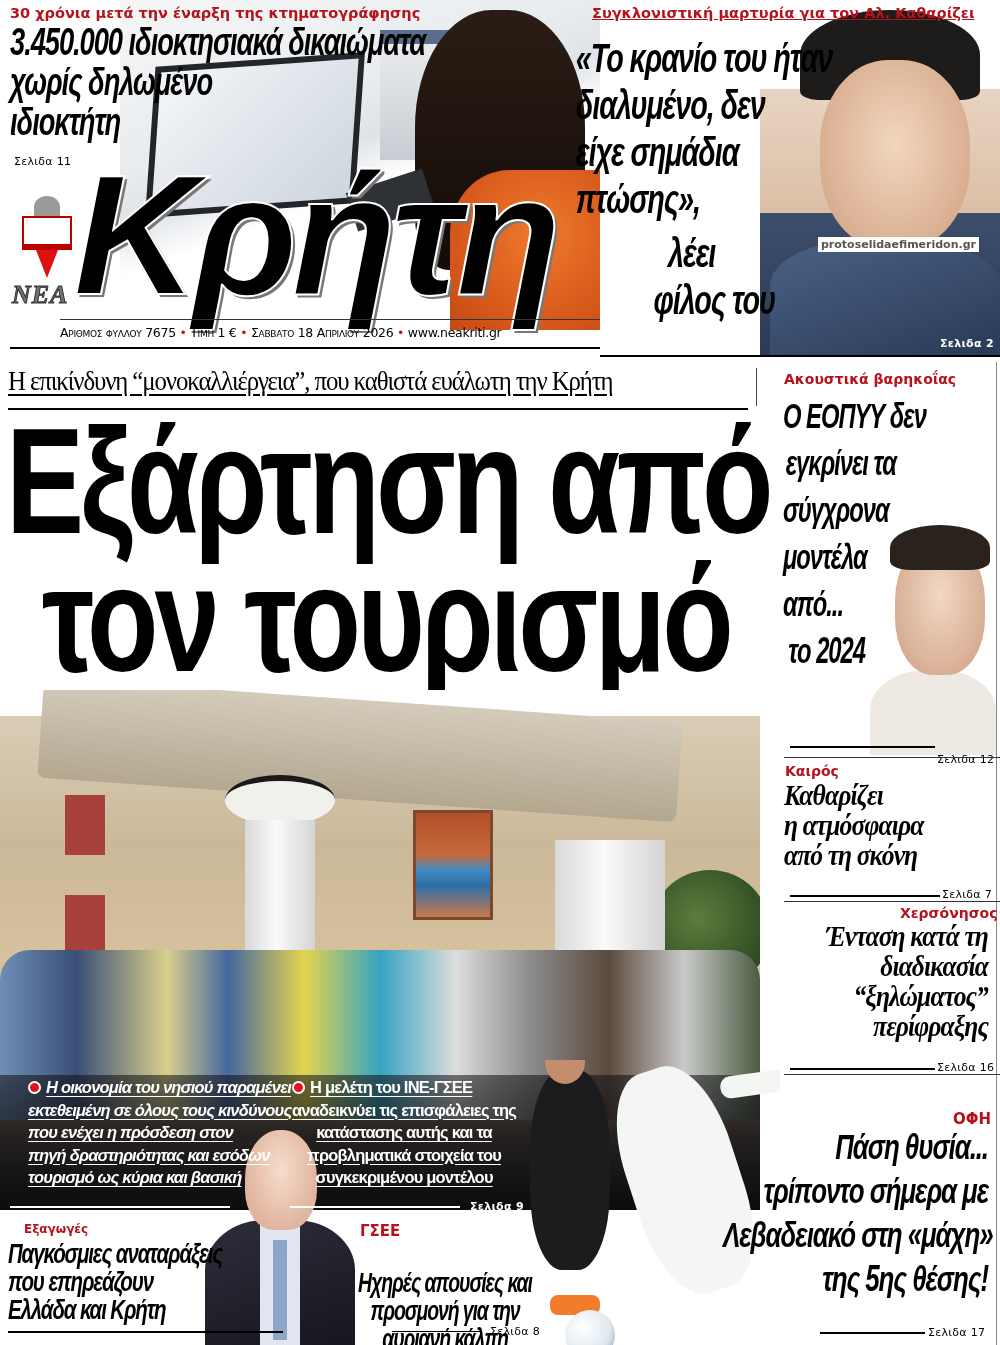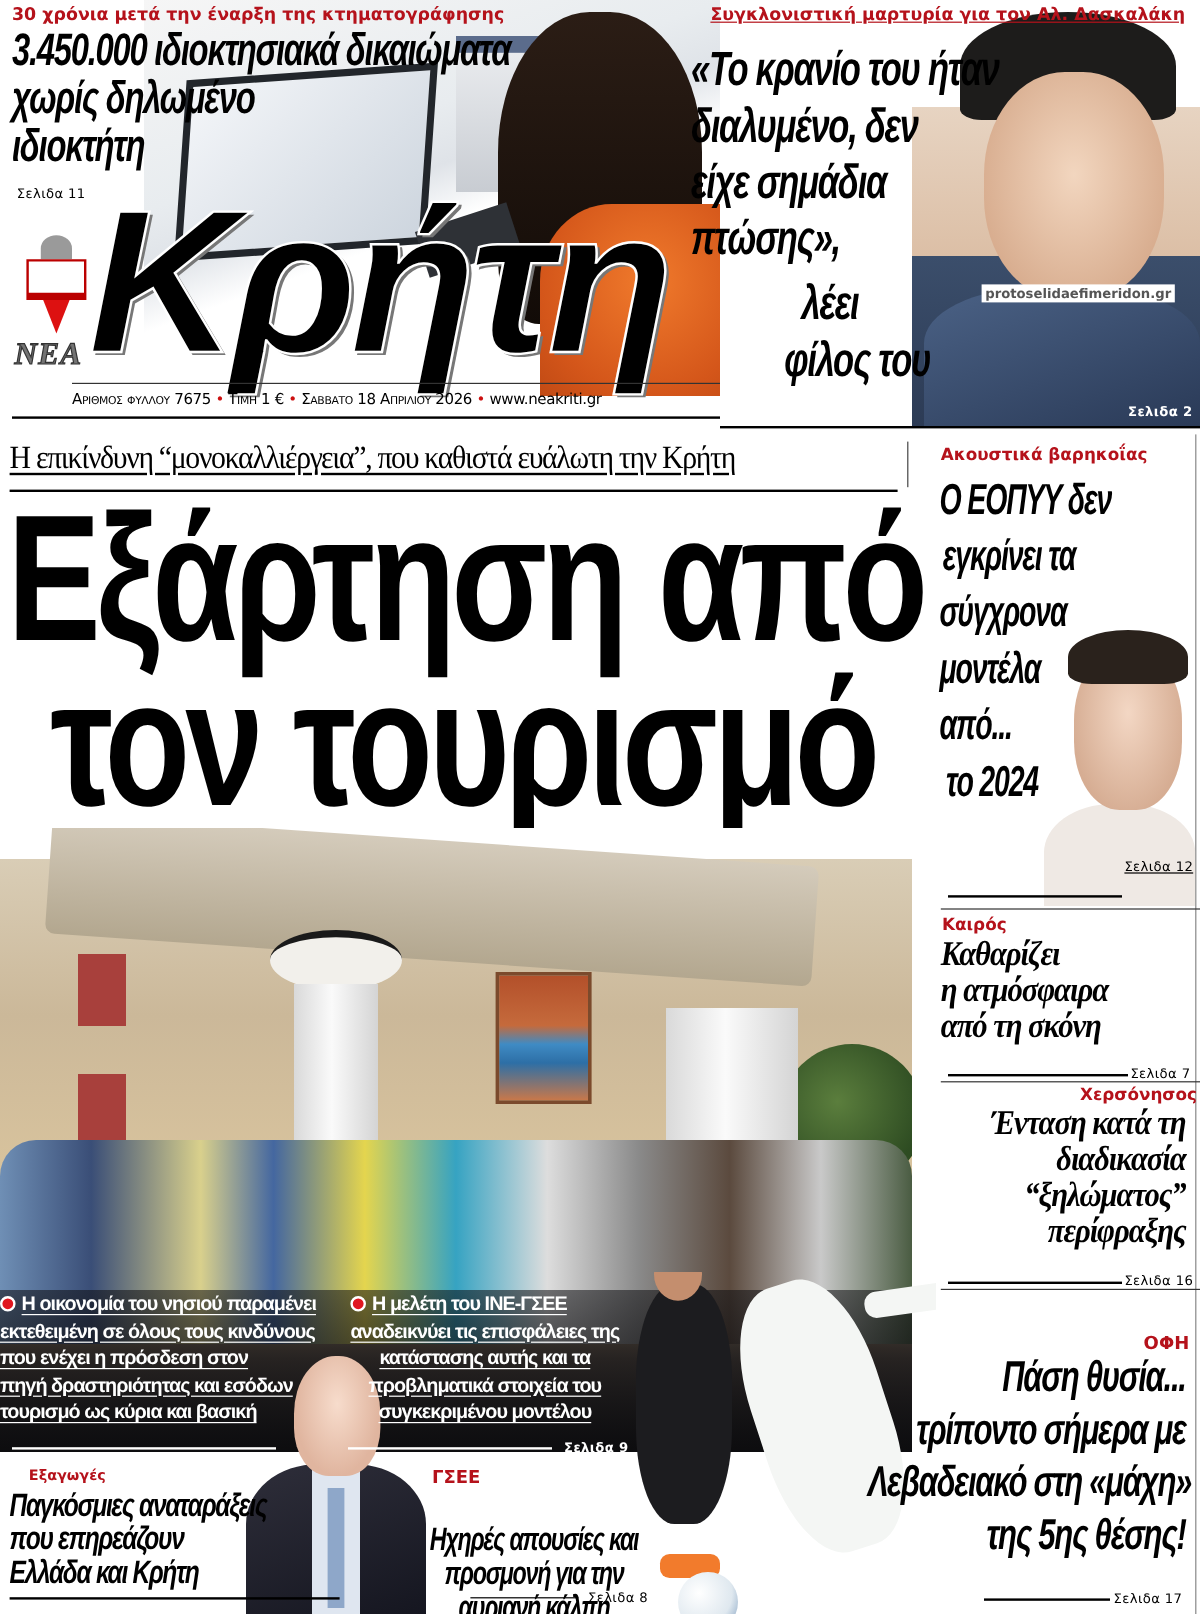--- a/index.html
+++ b/index.html
@@ -62,21 +62,21 @@
   <div>χωρίς δηλωμένο</div>
   <div>ιδιοκτήτη</div>
 </div>
 <div class="abs page-ref" style="left:14px;top:155px;">Σελιδα 11</div>
 
 <div class="abs photo man1" style="left:760px;top:0;width:240px;height:355px;">
   <div class="man1-hair" style="left:40px;top:10px;width:180px;height:90px;"></div>
   <div class="man1-face" style="left:60px;top:60px;width:150px;height:190px;"></div>
   <div class="man1-jacket" style="left:10px;top:240px;width:230px;height:115px;border-radius:40% 40% 0 0;"></div>
 </div>
-<div class="abs kicker" style="left:592px;top:5px;font-size:14.5px;text-decoration:underline;">Συγκλονιστική μαρτυρία για τον Αλ. Δασκαλάκη</div>
+<div class="abs kicker" style="left:592px;top:5px;font-size:14.5px;text-decoration:underline;">Συγκλονιστική μαρτυρία για τον Αλ. Καθαρίζει</div>
 <div class="abs cond" style="left:598px;top:35px;width:230px;font-size:40px;line-height:47px;text-align:right;">
   <div style="transform:scaleX(.72);transform-origin:right top;white-space:nowrap;width:260px;margin-left:-95px;">
     <div>«Το κρανίο του ήταν</div>
     <div style="margin-right:90px;">διαλυμένο, δεν</div>
     <div style="margin-right:90px;">είχε σημάδια</div>
     <div style="margin-right:110px;">πτώσης»,</div>
   </div>
 </div>
 <div class="abs cond" style="left:668px;top:230px;font-size:40px;line-height:47px;transform:scaleX(.72);white-space:nowrap;">
   <div>λέει</div>
@@ -128,21 +128,21 @@
   <div class="dark-band" style="left:0;top:385px;width:760px;height:135px;"></div>
 </div>
 
 <div class="abs photo" style="left:205px;top:1130px;width:150px;height:215px;">
   <div class="pol-suit" style="left:0;top:90px;width:150px;height:125px;"></div>
   <div class="pol-shirt" style="left:55px;top:90px;width:40px;height:125px;"></div>
   <div class="pol-tie" style="left:68px;top:110px;width:14px;height:100px;"></div>
   <div class="pol-face" style="left:40px;top:0;width:72px;height:100px;"></div>
 </div>
 
-<div class="abs bullet-text" style="left:0;top:1076px;">
+<div class="abs bullet-text" style="left:28px;top:1076px;font-style:italic;">
   <span class="l"><span class="bullet"></span><span>Η οικονομία του νησιού παραμένει</span></span>
   <span class="l">εκτεθειμένη σε όλους τους κινδύνους</span>
   <span class="l">που ενέχει η πρόσδεση στον</span>
   <span class="l">πηγή δραστηριότητας και εσόδων</span>
   <span class="l">τουρισμό ως κύρια και βασική</span>
 </div>
 <div class="abs bullet-text" style="left:292px;top:1076px;text-align:center;">
   <span class="l" style="text-align:left;"><span class="bullet"></span><span>Η μελέτη του ΙΝΕ-ΓΣΕΕ</span></span>
   <span class="l">αναδεικνύει τις επισφάλειες της</span>
   <span class="l">κατάστασης αυτής και τα</span>
@@ -192,21 +192,21 @@
 <div class="abs kicker" style="left:784px;top:371px;font-size:14px;">Ακουστικά βαρηκοΐας</div>
 <div class="abs cond" style="left:783px;top:392px;font-size:36px;line-height:47px;transform:scaleX(.66);white-space:nowrap;">
   <div>Ο ΕΟΠΥΥ δεν</div>
   <div style="margin-left:4px;">εγκρίνει τα</div>
   <div>σύγχρονα</div>
   <div>μοντέλα</div>
   <div>από...</div>
   <div style="margin-left:8px;">το 2024</div>
 </div>
 <div class="abs rule" style="left:790px;top:746px;width:145px;height:2px;"></div>
-<div class="abs page-ref" style="left:937px;top:716px;text-decoration:underline;">Σελιδα 12</div>
+<div class="abs page-ref" style="left:937px;top:753px;">Σελιδα 12</div>
 <div class="abs" style="left:784px;top:757px;width:216px;height:1px;background:#333;"></div>
 
 <div class="abs kicker" style="left:785px;top:763px;font-size:14px;">Καιρός</div>
 <div class="abs serif" style="left:784px;top:780px;font-size:29px;line-height:30px;font-weight:bold;font-style:italic;letter-spacing:-1px;white-space:nowrap;transform:scaleX(.88);transform-origin:left top;">
   <div>Καθαρίζει</div>
   <div>η ατμόσφαιρα</div>
   <div>από τη σκόνη</div>
 </div>
 <div class="abs rule" style="left:790px;top:895px;width:150px;height:2px;"></div>
 <div class="abs page-ref" style="left:942px;top:888px;">Σελιδα 7</div>

